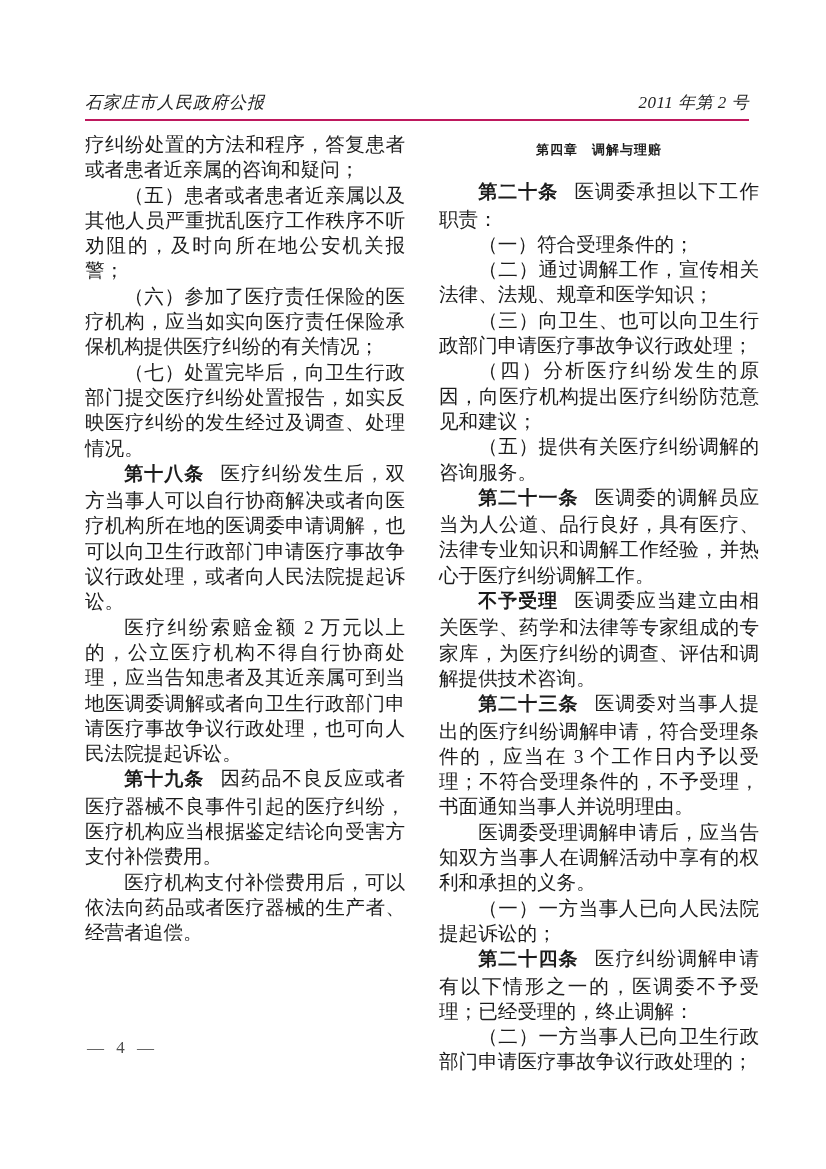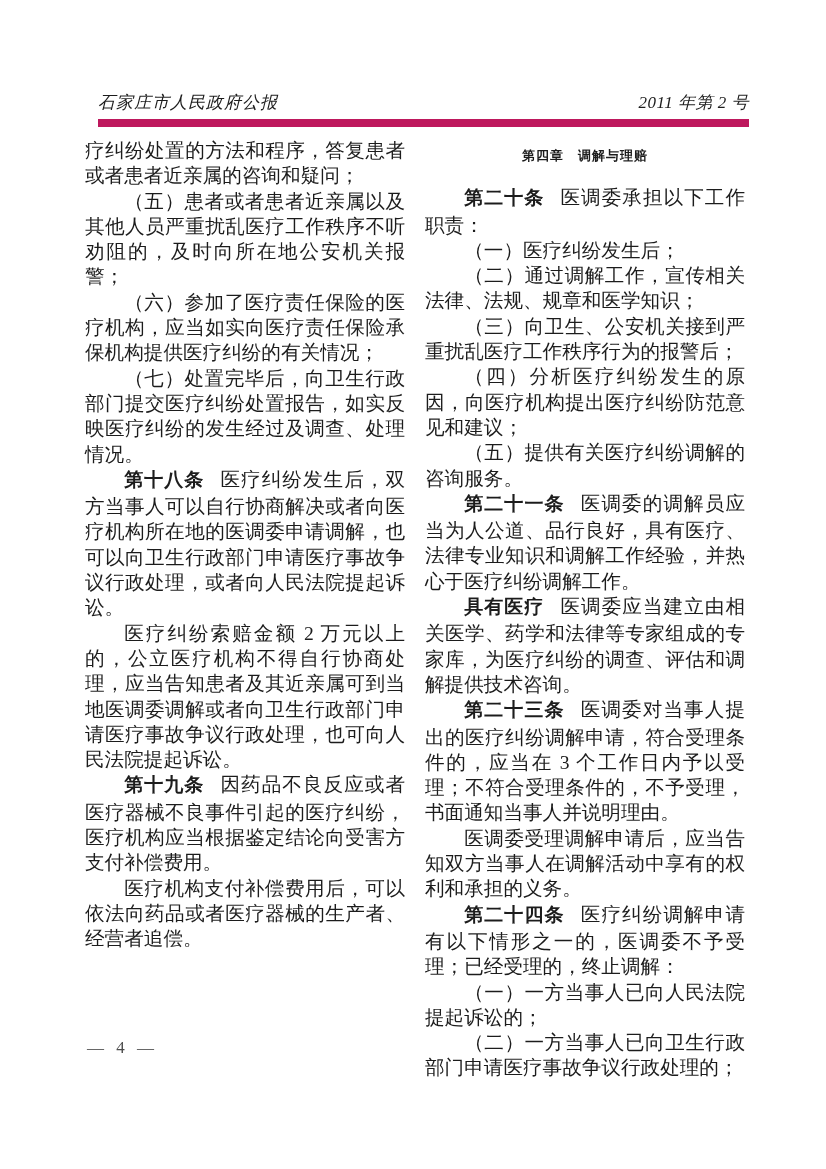--- a/index.html
+++ b/index.html
@@ -16,34 +16,33 @@
     width: 826px; height: 1169px;
     padding: 94px 77px 0 85px;
   }
   .running-header {
     display: flex;
     justify-content: space-between;
     align-items: baseline;
     font-size: 17px;
     line-height: 18px;
     padding-bottom: 7px;
-    border-bottom: 8px solid #be185d;
-    margin-left: 13px;
+    border-bottom: 2px solid #be185d;
   }
   .running-header .journal {
     font-style: italic;
     letter-spacing: 1px;
   }
   .running-header .issue {
     letter-spacing: 0.5px;
     font-style: italic;
   }
   .columns {
     display: flex;
-    gap: 20px;
+    gap: 34px;
     padding-top: 11px;
   }
   .col {
     width: 320px;
     flex: 0 0 320px;
     font-size: 19.6px;
     line-height: 25.3px;
     text-align: justify;
     text-justify: inter-character;
   }
@@ -93,30 +92,30 @@
         <p>（六）参加了医疗责任保险的医疗机构，应当如实向医疗责任保险承保机构提供医疗纠纷的有关情况；</p>
         <p>（七）处置完毕后，向卫生行政部门提交医疗纠纷处置报告，如实反映医疗纠纷的发生经过及调查、处理情况。</p>
         <p><b class="lead">第十八条</b>医疗纠纷发生后，双方当事人可以自行协商解决或者向医疗机构所在地的医调委申请调解，也可以向卫生行政部门申请医疗事故争议行政处理，或者向人民法院提起诉讼。</p>
         <p>医疗纠纷索赔金额 2 万元以上的，公立医疗机构不得自行协商处理，应当告知患者及其近亲属可到当地医调委调解或者向卫生行政部门申请医疗事故争议行政处理，也可向人民法院提起诉讼。</p>
         <p><b class="lead">第十九条</b>因药品不良反应或者医疗器械不良事件引起的医疗纠纷，医疗机构应当根据鉴定结论向受害方支付补偿费用。</p>
         <p>医疗机构支付补偿费用后，可以依法向药品或者医疗器械的生产者、经营者追偿。</p>
       </div>
     <div class="col" id="col-right">
         <h2 class="chapter-heading">第四章　调解与理赔</h2>
         <p><b class="lead">第二十条</b>医调委承担以下工作职责：</p>
-        <p>（一）医疗纠纷发生后；</p>
+        <p>（一）符合受理条件的；</p>
         <p>（二）通过调解工作，宣传相关法律、法规、规章和医学知识；</p>
-        <p>（三）向卫生、公安机关接到严重扰乱医疗工作秩序行为的报警后；</p>
+        <p>（三）向卫生、也可以向卫生行政部门申请医疗事故争议行政处理；</p>
         <p>（四）分析医疗纠纷发生的原因，向医疗机构提出医疗纠纷防范意见和建议；</p>
         <p>（五）提供有关医疗纠纷调解的咨询服务。</p>
         <p><b class="lead">第二十一条</b>医调委的调解员应当为人公道、品行良好，具有医疗、法律专业知识和调解工作经验，并热心于医疗纠纷调解工作。</p>
-        <p><b class="lead">具有医疗</b>医调委应当建立由相关医学、药学和法律等专家组成的专家库，为医疗纠纷的调查、评估和调解提供技术咨询。</p>
+        <p><b class="lead">不予受理</b>医调委应当建立由相关医学、药学和法律等专家组成的专家库，为医疗纠纷的调查、评估和调解提供技术咨询。</p>
         <p><b class="lead">第二十三条</b>医调委对当事人提出的医疗纠纷调解申请，符合受理条件的，应当在 3 个工作日内予以受理；不符合受理条件的，不予受理，书面通知当事人并说明理由。</p>
         <p>医调委受理调解申请后，应当告知双方当事人在调解活动中享有的权利和承担的义务。</p>
+        <p>（一）一方当事人已向人民法院提起诉讼的；</p>
         <p><b class="lead">第二十四条</b>医疗纠纷调解申请有以下情形之一的，医调委不予受理；已经受理的，终止调解：</p>
-        <p>（一）一方当事人已向人民法院提起诉讼的；</p>
         <p>（二）一方当事人已向卫生行政部门申请医疗事故争议行政处理的；</p>
       </div>
   </div>
 
   <div class="page-number">— 4 —</div>
 
 </div>
 
 </body></html>

